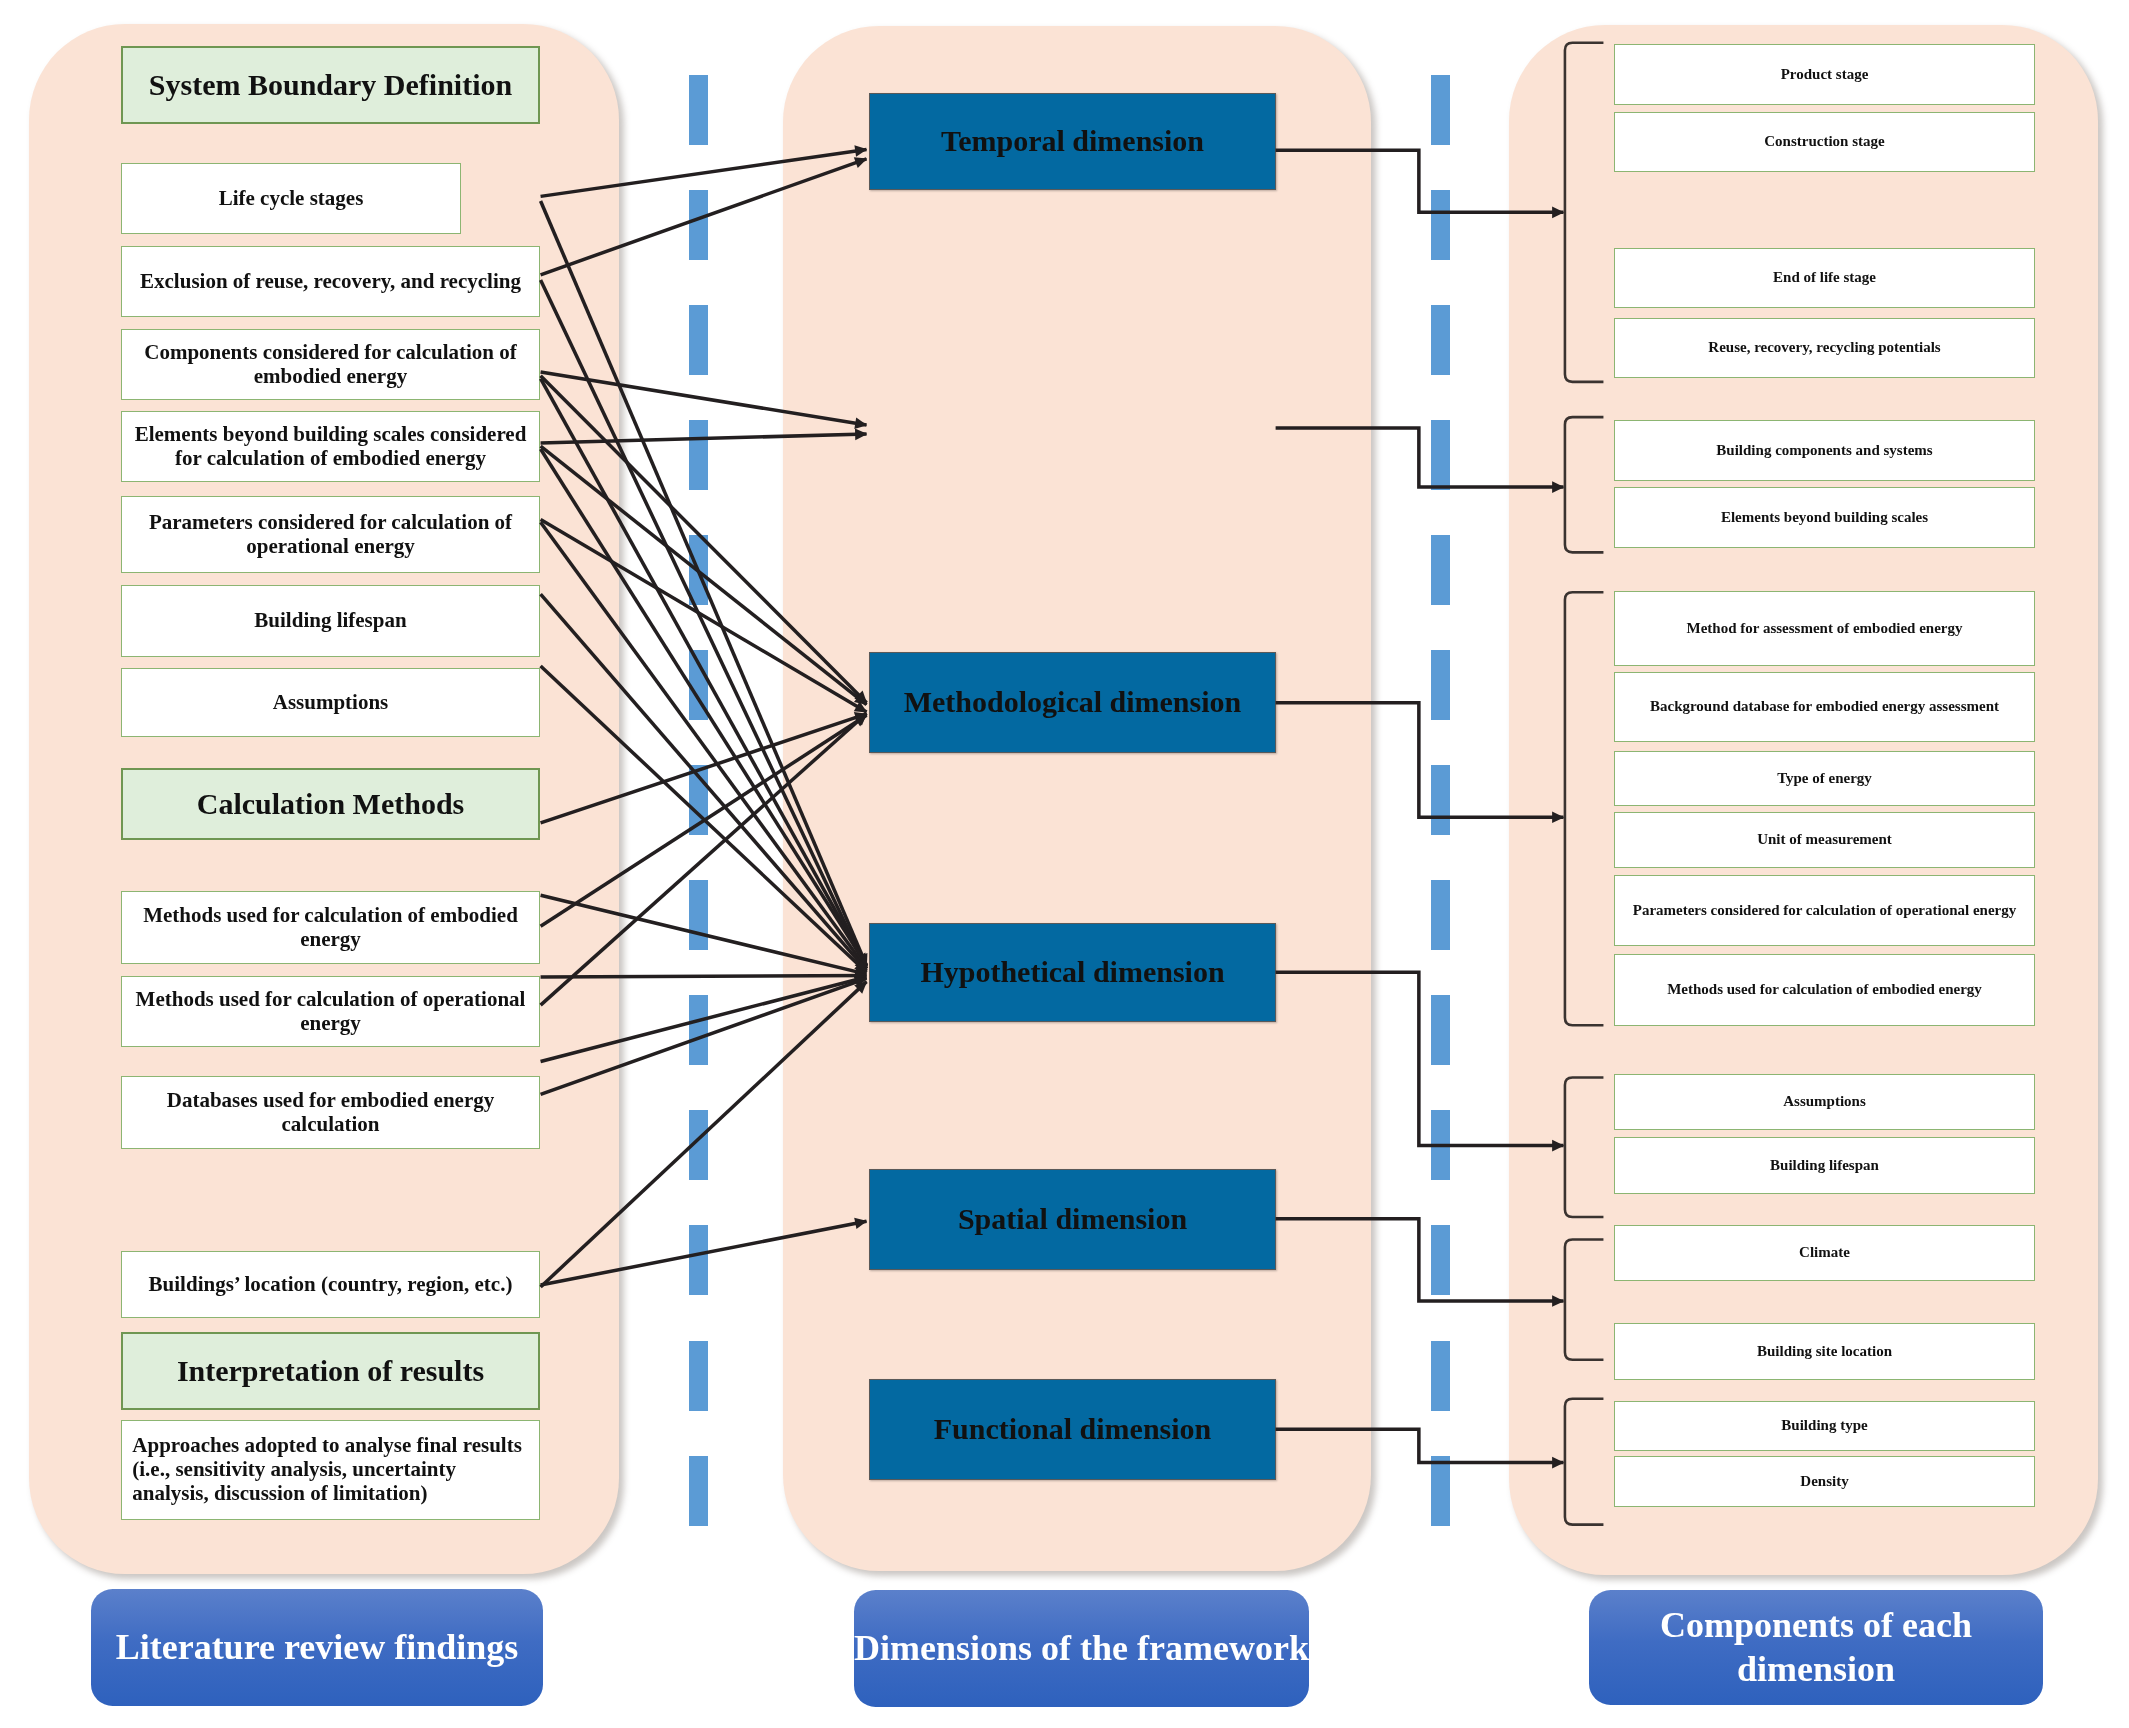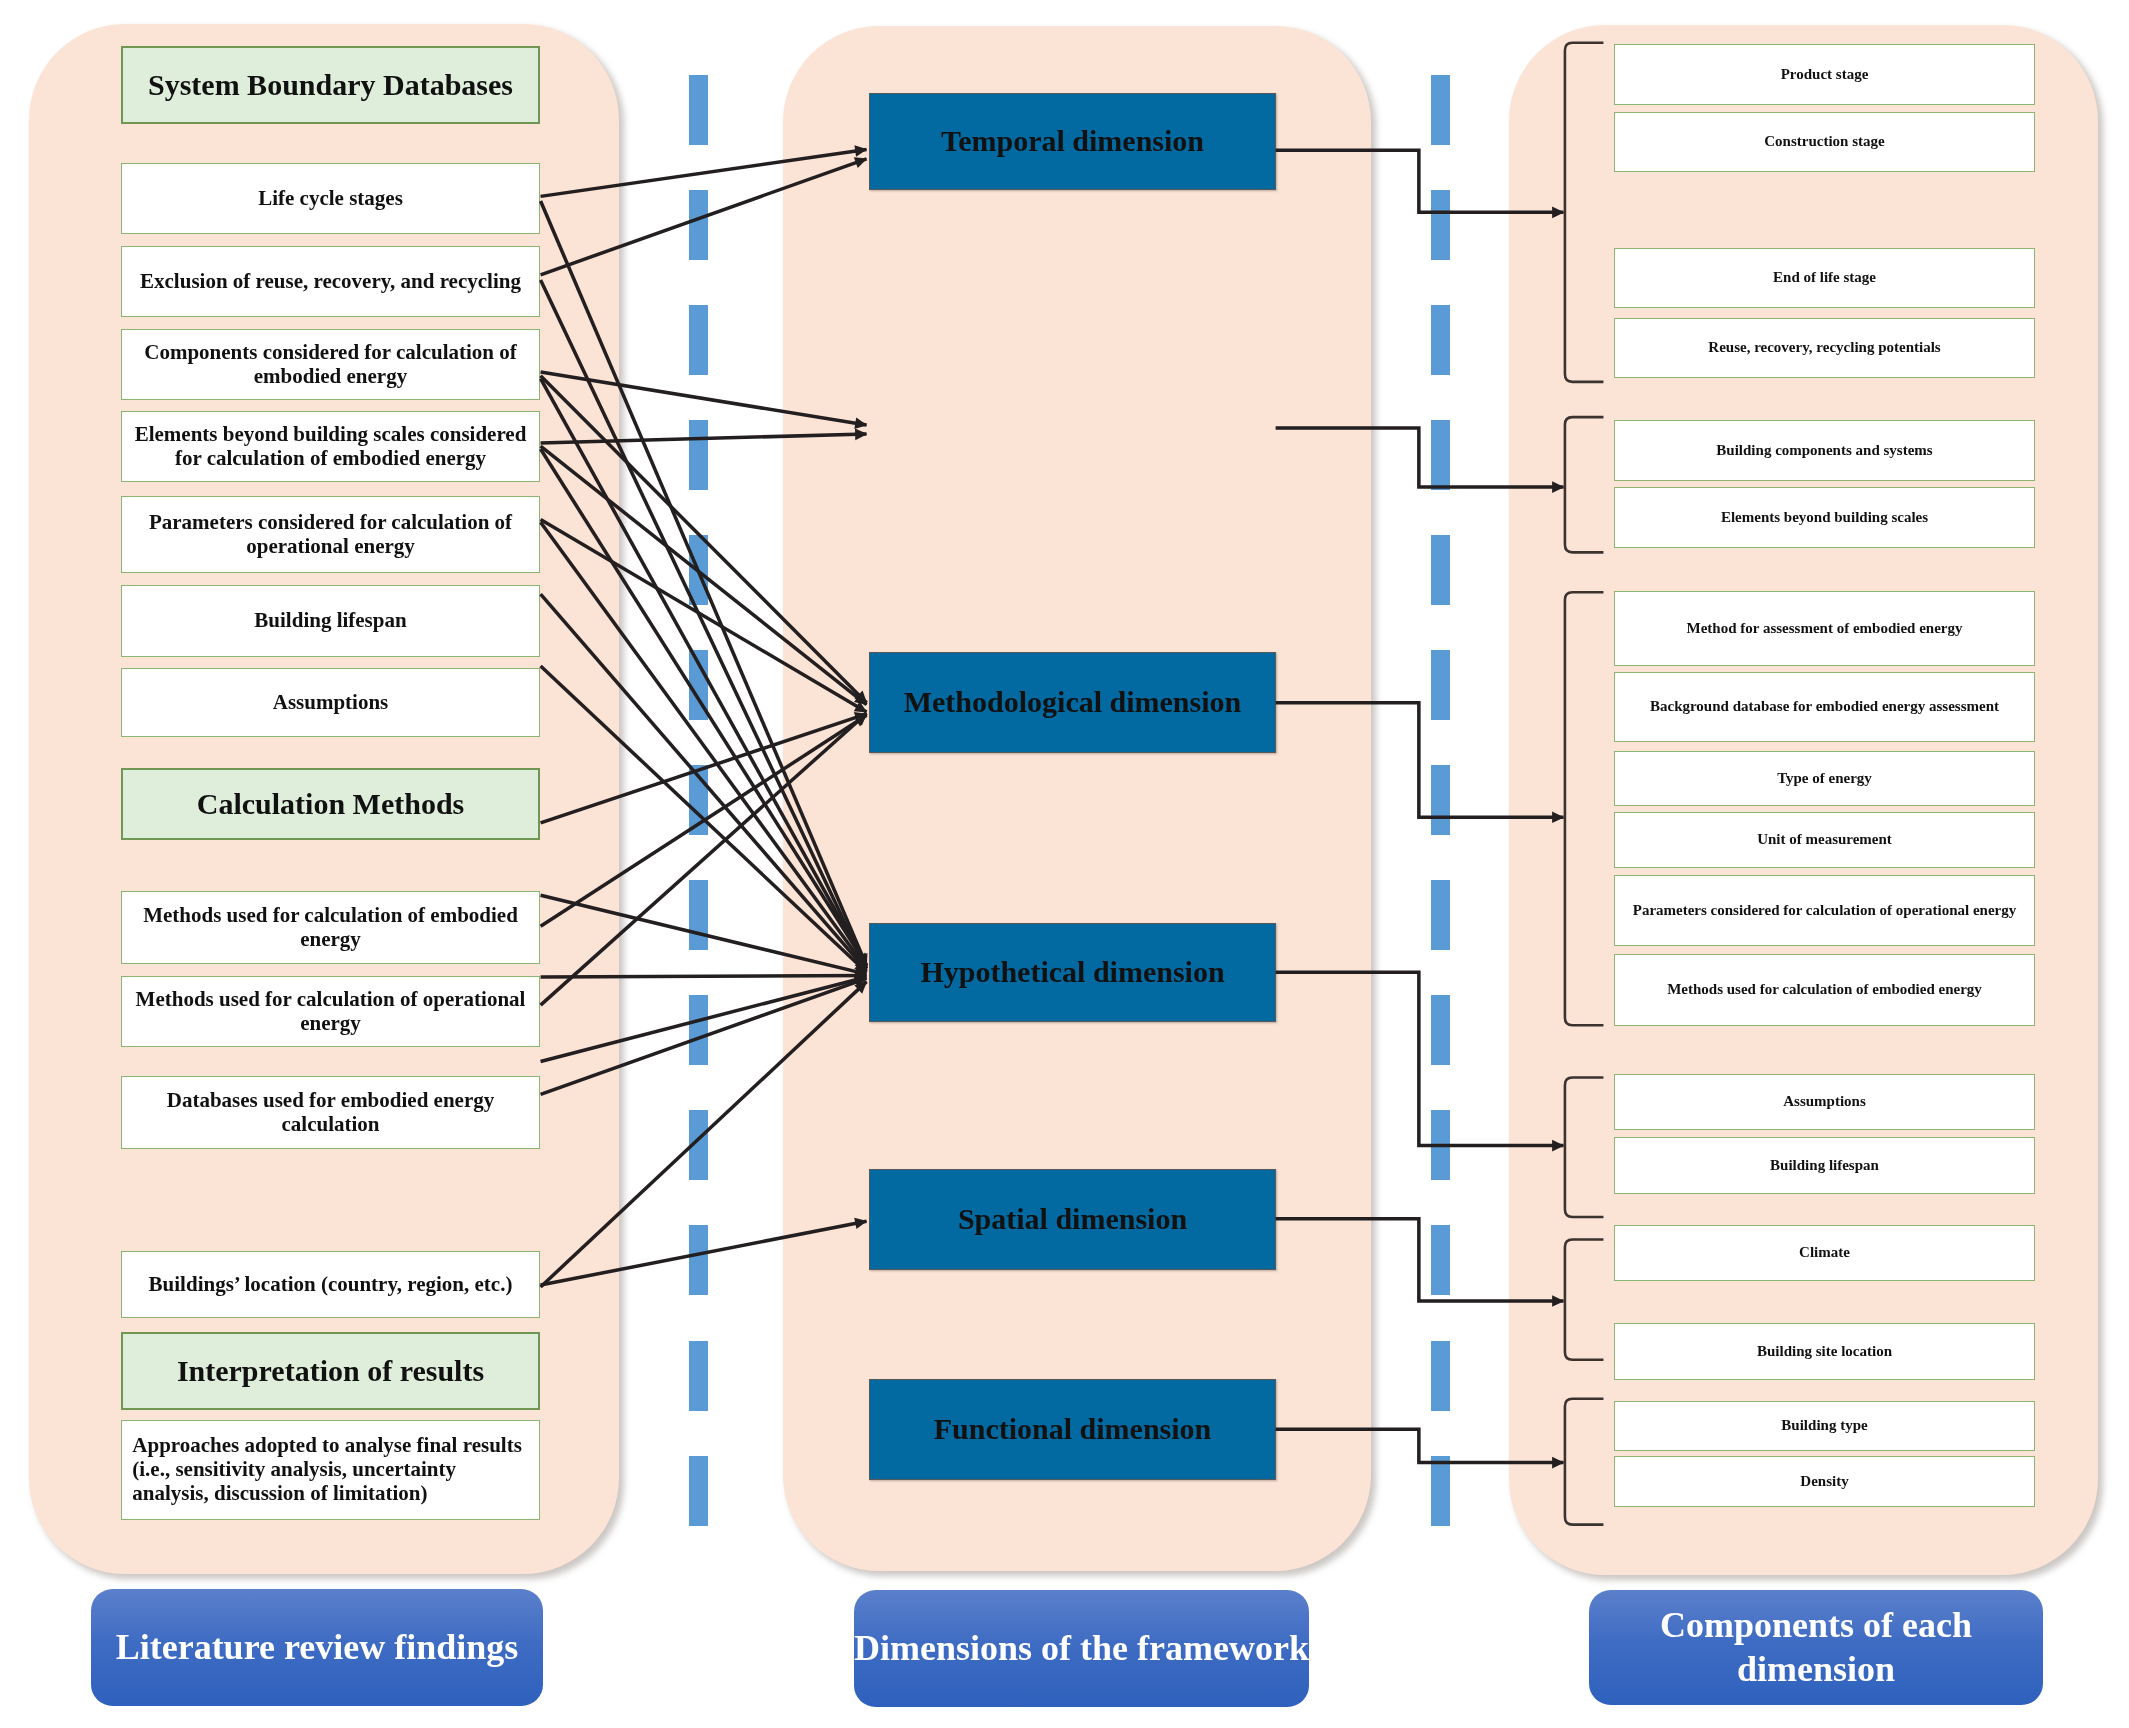--- a/index.html
+++ b/index.html
@@ -20,22 +20,22 @@
  justify-content:center;text-align:center;
  background:linear-gradient(180deg,#5b80cb 0%,#3f6cc3 45%,#2e61bd 100%);}
 .dash{position:absolute;background:#5b9bd5;}
 svg.ov{position:absolute;left:0;top:0;width:2129px;height:1728px;pointer-events:none;}
 </style>
 </head>
 <body>
 
 <div id="page">
 <div class="card" style="left:29px;top:24px;width:590px;height:1550px"></div>
-<div class="box ghead" style="left:121px;top:46px;width:419px;height:78px">System Boundary Databases</div>
-<div class="box item" style="left:121px;top:163px;width:419px;height:71px">Life cycle stages</div>
+<div class="box ghead" style="left:121px;top:46px;width:419px;height:78px">System Boundary Definition</div>
+<div class="box item" style="left:121px;top:163px;width:340px;height:71px">Life cycle stages</div>
 <div class="box item" style="left:121px;top:246px;width:419px;height:71px">Exclusion of reuse, recovery, and recycling</div>
 <div class="box item" style="left:121px;top:329px;width:419px;height:71px">Components considered for calculation of embodied energy</div>
 <div class="box item" style="left:121px;top:411px;width:419px;height:71px">Elements beyond building scales considered for calculation of embodied energy</div>
 <div class="box item" style="left:121px;top:496px;width:419px;height:77px">Parameters considered for calculation of operational energy</div>
 <div class="box item" style="left:121px;top:585px;width:419px;height:72px">Building lifespan</div>
 <div class="box item" style="left:121px;top:668px;width:419px;height:69px">Assumptions</div>
 <div class="box ghead" style="left:121px;top:768px;width:419px;height:72px">Calculation Methods</div>
 <div class="box item" style="left:121px;top:891px;width:419px;height:73px">Methods used for calculation of embodied energy</div>
 <div class="box item" style="left:121px;top:976px;width:419px;height:71px">Methods used for calculation of operational energy</div>
 <div class="box item" style="left:121px;top:1076px;width:419px;height:73px">Databases used for embodied energy calculation</div>

